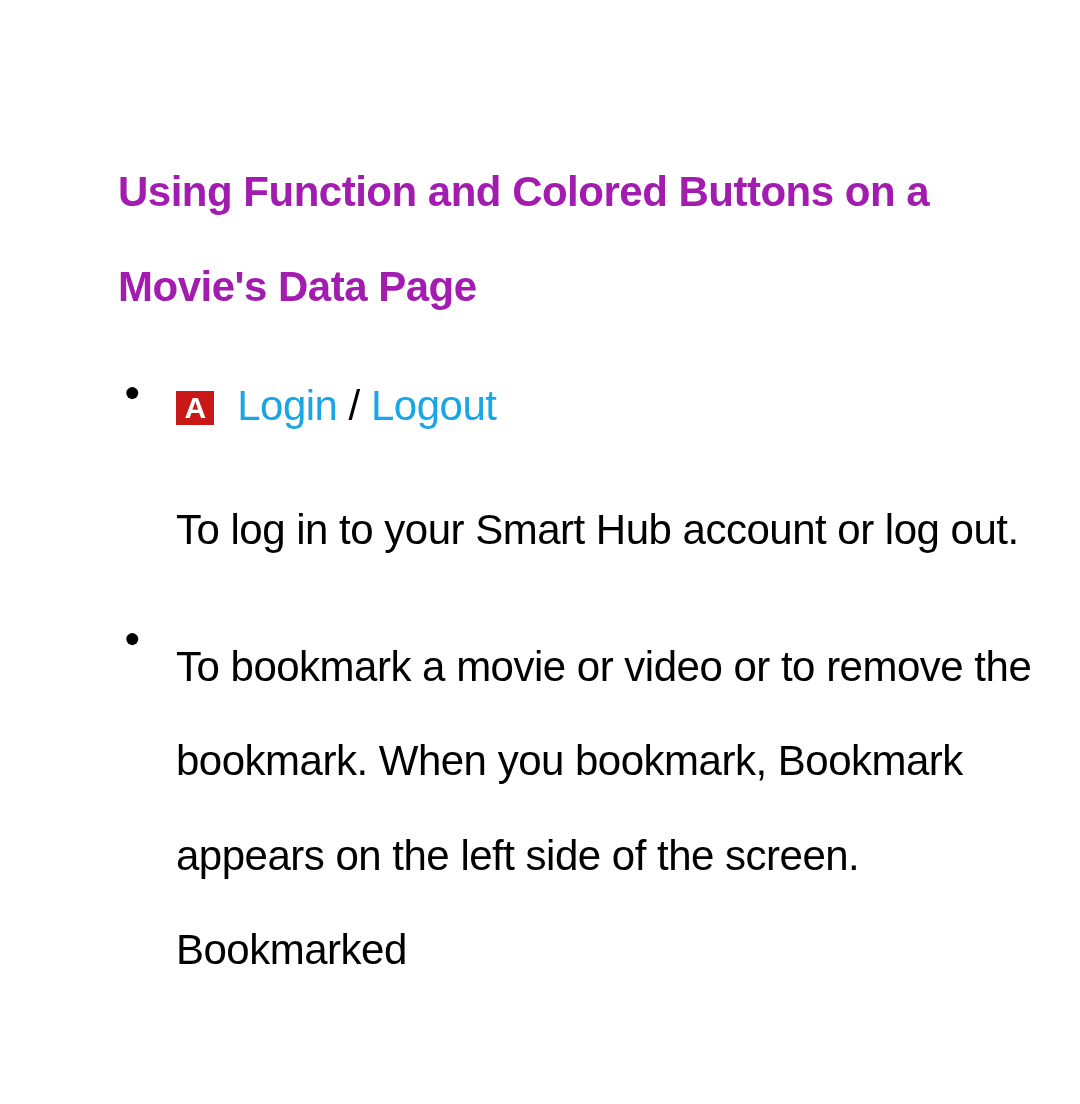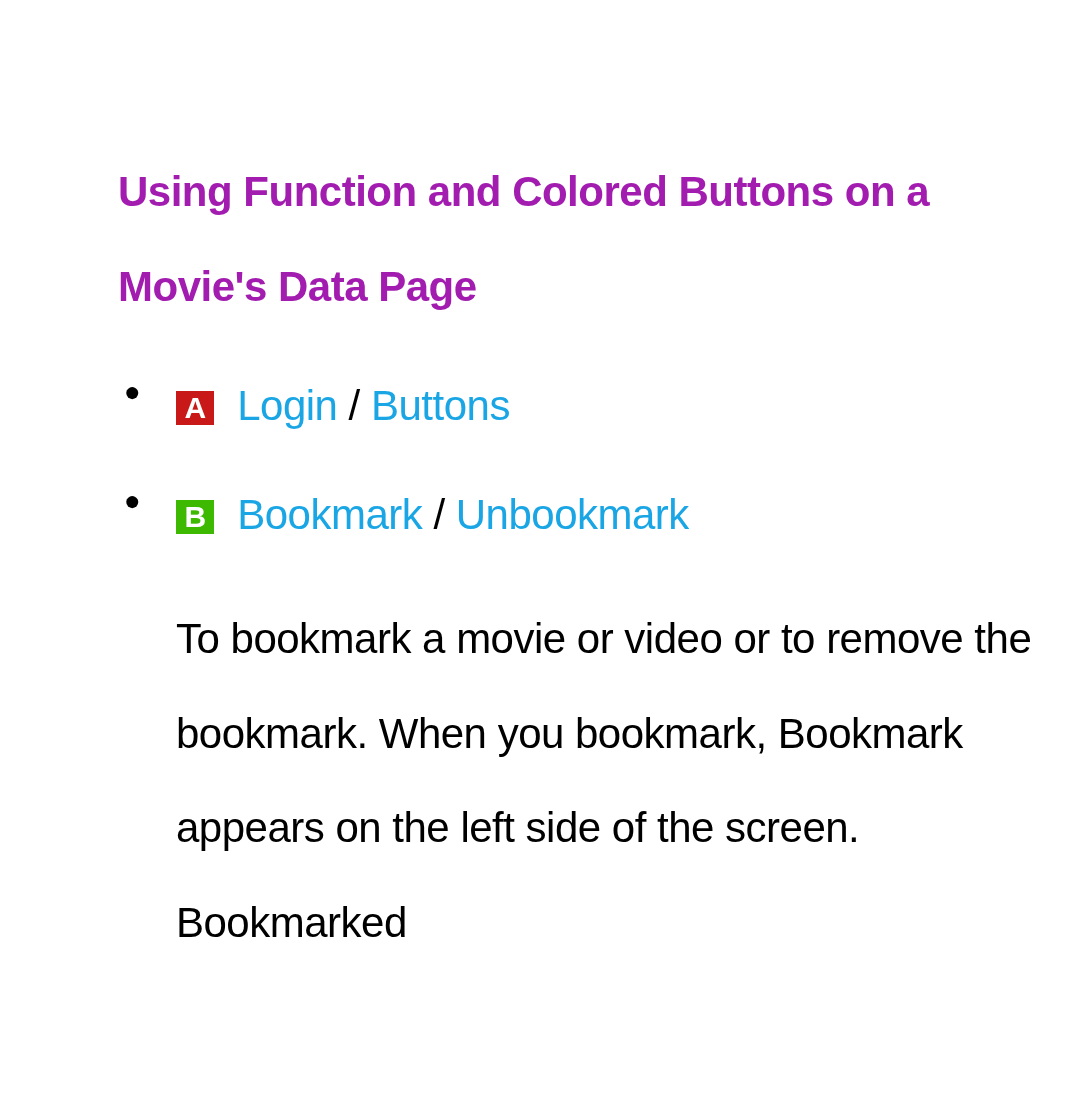--- a/index.html
+++ b/index.html
@@ -77,23 +77,20 @@
   </style>
 </head>
 <body>
 
 <h2 class="heading">Using Function and Colored Buttons on a Movie's Data Page</h2>
 
 <ul>
   <li>
     <div class="item-header">
       <span class="badge badge-a">A</span>
-      <span class="action">Login</span><span class="sep"> / </span><span class="action">Buttons</span>
+      <span class="action">Login</span><span class="sep"> / </span><span class="action">Logout</span>
     </div>
+    <div class="desc">To log in to your Smart Hub account or log out.</div>
   </li>
   <li>
-    <div class="item-header">
-      <span class="badge badge-b">B</span>
-      <span class="action">Bookmark</span><span class="sep"> / </span><span class="action">Unbookmark</span>
-    </div>
     <div class="desc">To bookmark a movie or video or to remove the bookmark. When you bookmark, Bookmark appears on the left side of the screen. Bookmarked</div>
   </li>
 </ul>
 
 </body></html>

